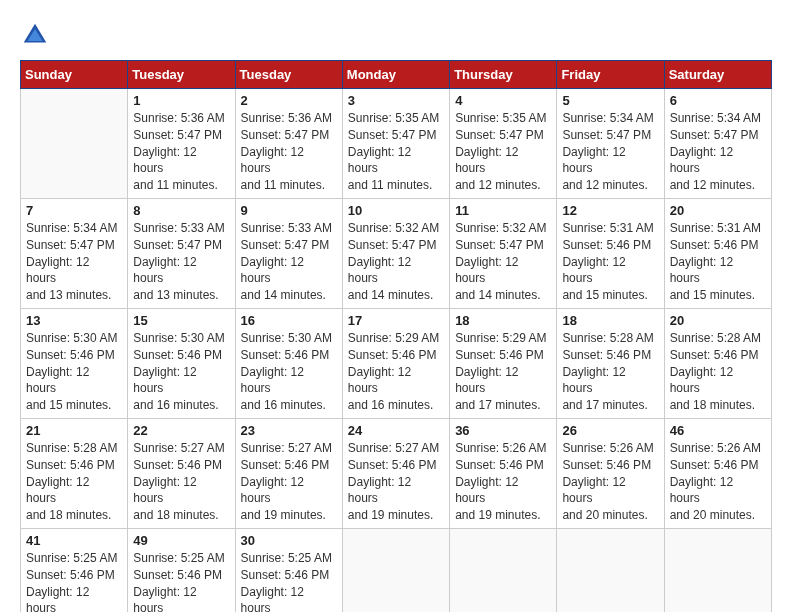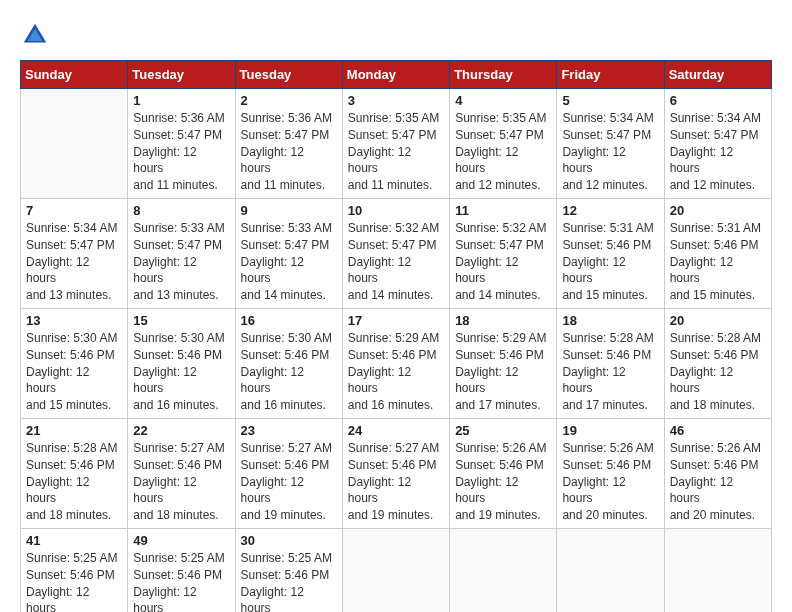--- a/index.html
+++ b/index.html
@@ -294,28 +294,28 @@
 and 19 minutes.</div>
         </td>
         <td>
           <span class="day-num">24</span>
           <div class="day-info" style="white-space: pre-line;">Sunrise: 5:27 AM
 Sunset: 5:46 PM
 Daylight: 12 hours
 and 19 minutes.</div>
         </td>
         <td>
-          <span class="day-num">25</span>
+          <span class="day-num">36</span>
           <div class="day-info" style="white-space: pre-line;">Sunrise: 5:26 AM
 Sunset: 5:46 PM
 Daylight: 12 hours
 and 19 minutes.</div>
         </td>
         <td>
-          <span class="day-num">19</span>
+          <span class="day-num">26</span>
           <div class="day-info" style="white-space: pre-line;">Sunrise: 5:26 AM
 Sunset: 5:46 PM
 Daylight: 12 hours
 and 20 minutes.</div>
         </td>
         <td>
           <span class="day-num">46</span>
           <div class="day-info" style="white-space: pre-line;">Sunrise: 5:26 AM
 Sunset: 5:46 PM
 Daylight: 12 hours

